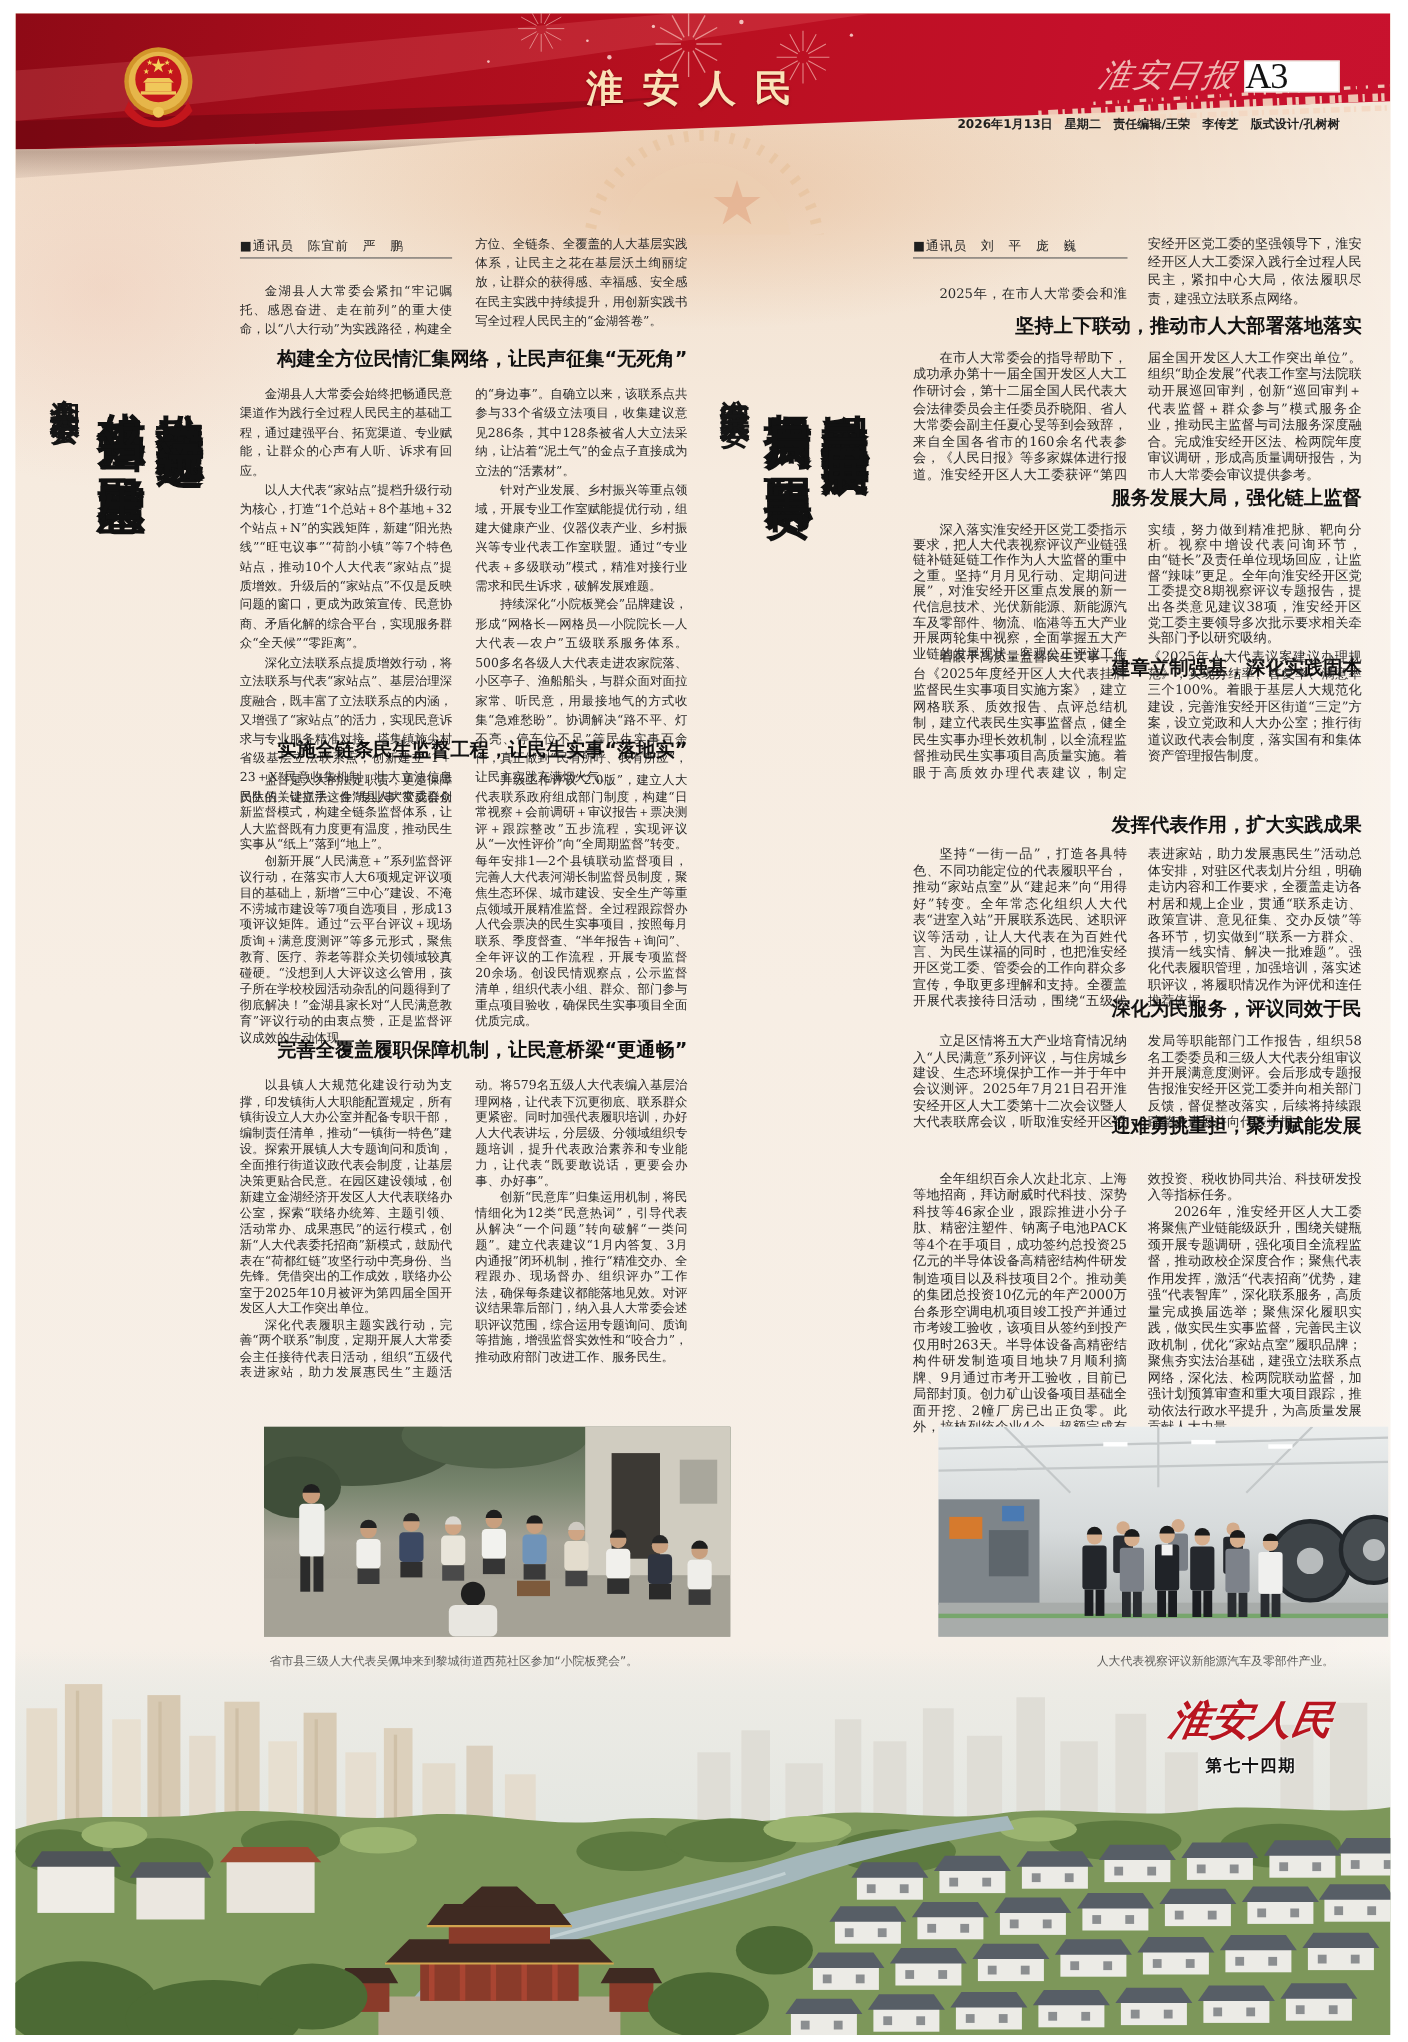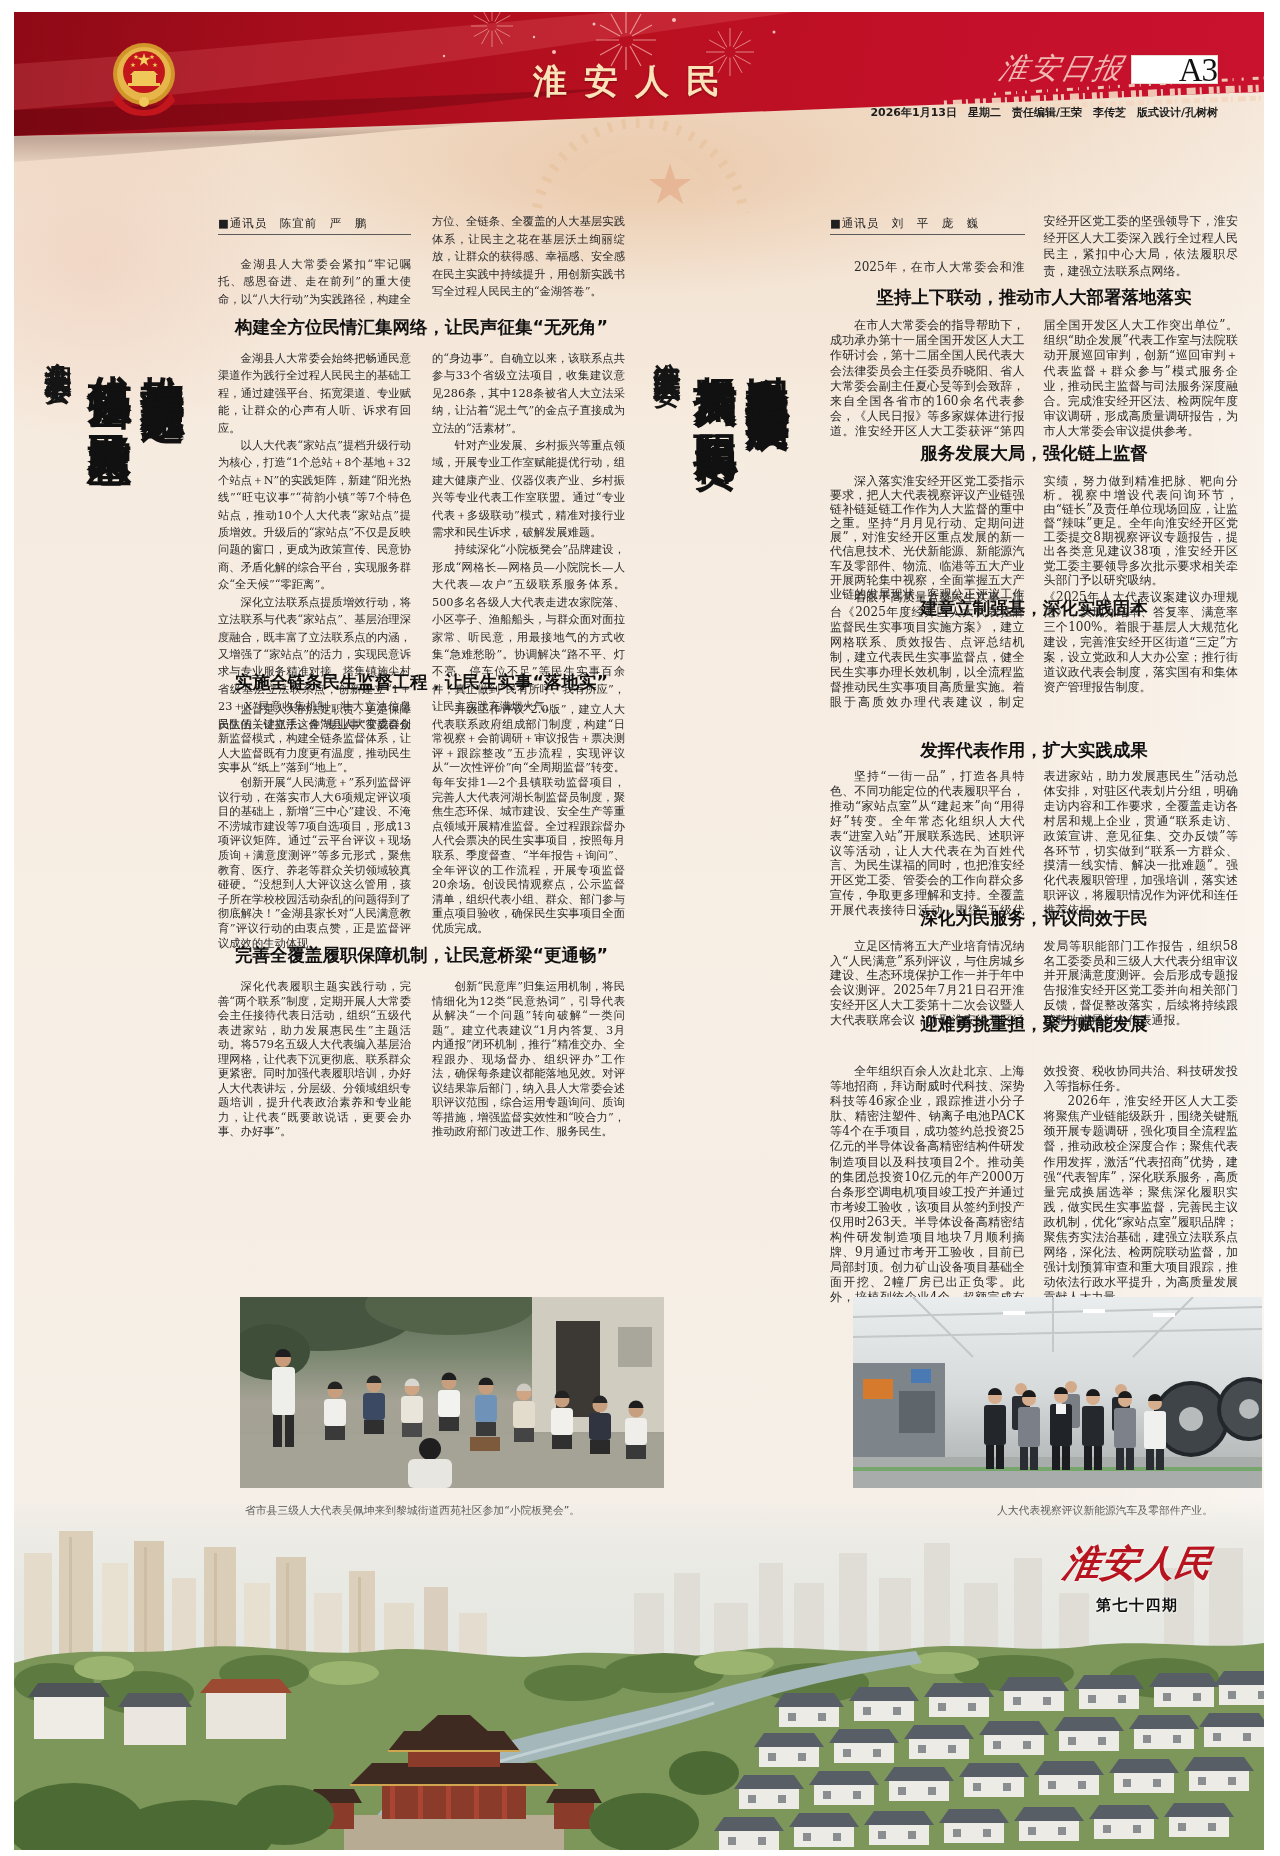--- a/index.html
+++ b/index.html
@@ -17,32 +17,32 @@
   clip-path:path("M0 0 H1250 V80 C1180 82 1100 86 1000 90 C820 96 640 104 480 110 C300 117 150 121 0 124 Z");}
 .banner-sweep{position:absolute;left:14px;top:12px;width:1250px;height:150px;background:rgba(255,140,140,0.18);
   clip-path:path("M0 52 C200 38 400 18 600 0 L780 0 C560 32 300 72 0 98 Z");}
 .banner-dark{position:absolute;left:14px;top:12px;width:1250px;height:150px;background:rgba(60,0,8,0.28);
   clip-path:path("M0 98 C200 92 400 86 600 76 C420 98 220 114 0 124 Z");}
 .banner-shadow{position:absolute;left:14px;top:12px;width:1250px;height:160px;
   background:linear-gradient(180deg,rgba(90,55,45,0) 0px,rgba(90,55,45,0) 108px,rgba(90,55,45,0.32) 126px,rgba(90,55,45,0) 158px);
   clip-path:path("M0 124 C150 121 300 117 480 110 C300 126 150 140 0 150 Z");}
 .mast-title{position:absolute;left:533px;top:62px;font-family:"DejaVu Sans",sans-serif;font-weight:900;font-size:34px;line-height:38px;letter-spacing:17px;color:#fbe2b8;text-shadow:0 1px 2px rgba(80,0,0,0.6);white-space:nowrap}
 .paper-name{position:absolute;left:1000px;top:52px;font-family:"DejaVu Serif",serif;font-style:italic;font-size:29px;line-height:32px;letter-spacing:2px;color:#f3c7bf;transform:skewX(-12deg);white-space:nowrap;opacity:.92}
-.page-no{position:absolute;left:1131px;top:55px;width:87px;height:29px;background:#fff;border:1px solid #e8dcd4;font-family:"Liberation Serif",serif;font-size:33px;line-height:29px;text-align:right;color:#111;letter-spacing:-1px}
+.page-no{position:absolute;left:1131px;top:55px;width:87px;height:29px;background:#fff;border:1px solid #e8dcd4;font-family:"Liberation Serif",serif;font-size:33px;line-height:29px;text-align:left;color:#111;letter-spacing:-1px}
 .date-line{position:absolute;right:62px;top:106px;font-family:"DejaVu Sans",sans-serif;font-size:11px;line-height:14px;color:#1e1e1e;white-space:nowrap;font-weight:700}
 .vkicker{position:absolute;writing-mode:vertical-rl;text-orientation:upright;font-family:"DejaVu Sans",sans-serif;font-weight:700;font-size:27px;line-height:30px;width:30px;letter-spacing:2px;color:#151515;white-space:nowrap}
 .vhead{position:absolute;writing-mode:vertical-rl;text-orientation:upright;font-family:"DejaVu Serif",serif;font-weight:900;font-size:44px;line-height:47px;width:47px;letter-spacing:2px;color:#111;white-space:nowrap}
 .a1{font-size:11.3px;left:218px;width:407px;column-gap:21px}
 .a2{font-size:12px;left:830px;width:408px;column-gap:19px}
 .lead,.sec-body{position:absolute;column-count:2;text-align:justify;orphans:1;widows:1;color:#2a2a2a}
 .lead{column-fill:auto;overflow:hidden}
 .sec-body{column-fill:balance}
 .lead p,.sec-body p{text-indent:2em}
 .byline{font-family:"DejaVu Sans",sans-serif;font-size:11.5px;height:21.5px;line-height:20px;border-bottom:1.5px solid #5a5a5a;letter-spacing:1px;color:#1f1f1f;break-inside:avoid;text-indent:0}
-.sec-h{position:absolute;font-family:"DejaVu Sans",sans-serif;font-weight:700;font-size:17.5px;line-height:22px;text-align:center;color:#101010;white-space:nowrap}
+.sec-h{position:absolute;font-family:"DejaVu Sans",sans-serif;font-weight:700;font-size:17.5px;line-height:22px;text-align:right;color:#101010;white-space:nowrap}
 .photo{position:absolute;overflow:hidden}
 .caption{position:absolute;font-family:"DejaVu Sans",sans-serif;font-size:10.8px;line-height:14px;color:#2b2b2b;white-space:nowrap}
 .city-sky{position:absolute;left:14px;top:1500px;width:1250px;height:350px;background:linear-gradient(180deg,rgba(240,236,228,0) 0px,#ecebe5 40px,#e5e7e2 150px,#e2e5df 350px)}
 .footer-title{position:absolute;left:1064px;top:1542px;font-family:"DejaVu Serif",serif;font-style:italic;font-weight:700;font-size:37px;line-height:42px;letter-spacing:0px;color:#b8141f;transform:skewX(-10deg);white-space:nowrap;text-shadow:0 0 3px rgba(255,255,255,0.7)}
 .footer-issue{position:absolute;left:1096px;top:1596px;font-family:"DejaVu Sans",sans-serif;font-weight:700;font-size:15px;line-height:18px;letter-spacing:1.5px;color:#111;white-space:nowrap;text-shadow:0 0 3px #fff,0 0 2px #fff}
 </style>
 </head>
 <body>
 
 <div class="page">
@@ -126,20 +126,21 @@
 
     <h3 class="sec-h" style="left:218px;width:407px;top:671px">实施全链条民生监督工程，让民生实事“落地实”</h3>
     <div class="sec-body a1" style="top:703px;line-height:14.6px">
       <p>监督是人大的法定职责，更是保障民生的关键抓手。金湖县人大常委会创新监督模式，构建全链条监督体系，让人大监督既有力度更有温度，推动民生实事从“纸上”落到“地上”。</p>
       <p>创新开展“人民满意＋”系列监督评议行动，在落实市人大6项规定评议项目的基础上，新增“三中心”建设、不淹不涝城市建设等7项自选项目，形成13项评议矩阵。通过“云平台评议＋现场质询＋满意度测评”等多元形式，聚焦教育、医疗、养老等群众关切领域较真碰硬。“没想到人大评议这么管用，孩子所在学校校园活动杂乱的问题得到了彻底解决！”金湖县家长对“人民满意教育”评议行动的由衷点赞，正是监督评议成效的生动体现。</p>
       <p>升级工作评议“2.0版”，建立人大代表联系政府组成部门制度，构建“日常视察＋会前调研＋审议报告＋票决测评＋跟踪整改”五步流程，实现评议从“一次性评价”向“全周期监督”转变。每年安排1—2个县镇联动监督项目，完善人大代表河湖长制监督员制度，聚焦生态环保、城市建设、安全生产等重点领域开展精准监督。全过程跟踪督办人代会票决的民生实事项目，按照每月联系、季度督查、“半年报告＋询问”、全年评议的工作流程，开展专项监督20余场。创设民情观察点，公示监督清单，组织代表小组、群众、部门参与重点项目验收，确保民生实事项目全面优质完成。</p>
     </div>
 
     <h3 class="sec-h" style="left:218px;width:407px;top:944px">完善全覆盖履职保障机制，让民意桥梁“更通畅”</h3>
     <div class="sec-body a1" style="top:980px;line-height:14.5px">
+      <p>以县镇人大规范化建设行动为支撑，印发镇街人大职能配置规定，所有镇街设立人大办公室并配备专职干部，编制责任清单，推动“一镇街一特色”建设。探索开展镇人大专题询问和质询，全面推行街道议政代表会制度，让基层决策更贴合民意。在园区建设领域，创新建立金湖经济开发区人大代表联络办公室，探索“联络办统筹、主题引领、活动常办、成果惠民”的运行模式，创新“人大代表委托招商”新模式，鼓励代表在“荷都红链”攻坚行动中亮身份、当先锋。凭借突出的工作成效，联络办公室于2025年10月被评为第四届全国开发区人大工作突出单位。</p>
       <p>深化代表履职主题实践行动，完善“两个联系”制度，定期开展人大常委会主任接待代表日活动，组织“五级代表进家站，助力发展惠民生”主题活动。将579名五级人大代表编入基层治理网格，让代表下沉更彻底、联系群众更紧密。同时加强代表履职培训，办好人大代表讲坛，分层级、分领域组织专题培训，提升代表政治素养和专业能力，让代表“既要敢说话，更要会办事、办好事”。</p>
       <p>创新“民意库”归集运用机制，将民情细化为12类“民意热词”，引导代表从解决“一个问题”转向破解“一类问题”。建立代表建议“1月内答复、3月内通报”闭环机制，推行“精准交办、全程跟办、现场督办、组织评办”工作法，确保每条建议都能落地见效。对评议结果靠后部门，纳入县人大常委会述职评议范围，综合运用专题询问、质询等措施，增强监督实效性和“咬合力”，推动政府部门改进工作、服务民生。</p>
     </div>
   </article>
 
   <article>
     <h2 class="vkicker" style="left:652px;top:341px">淮安经开区人大工委：</h2>
     <h1 class="vhead" style="left:693px;top:341px">紧扣发展大局　履职为民尽责</h1>
     <h1 class="vhead" style="left:745px;top:341px">以全过程人民民主推动经开区高质量发展</h1>
 

